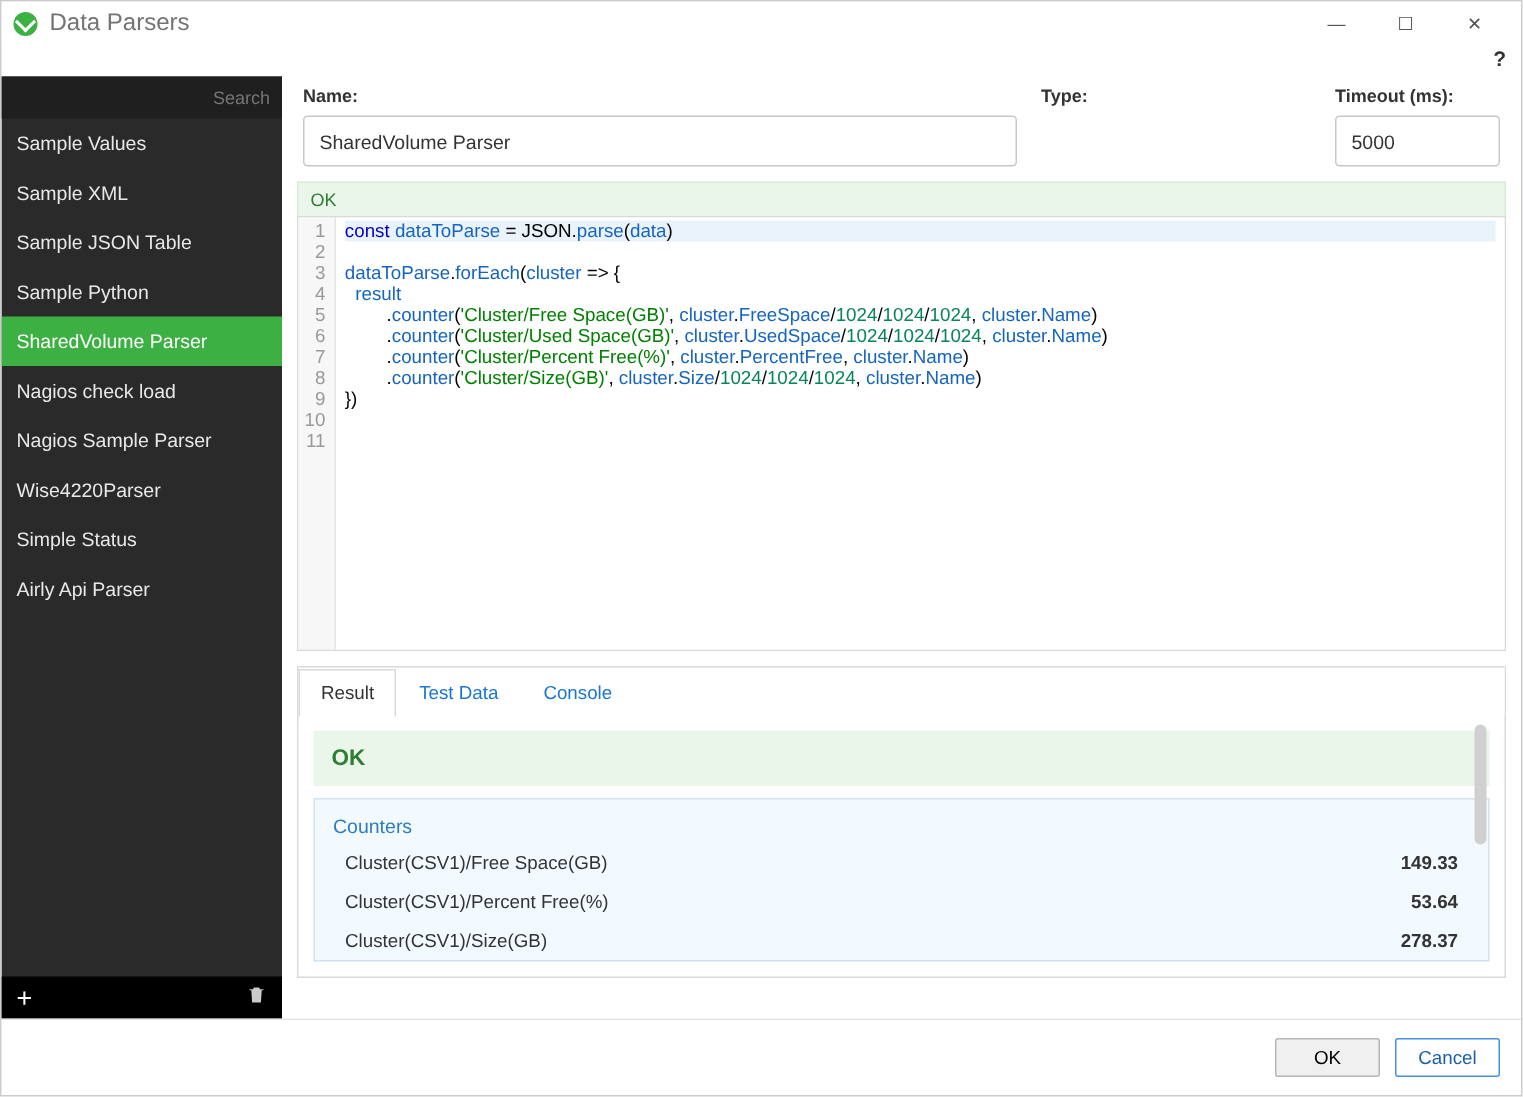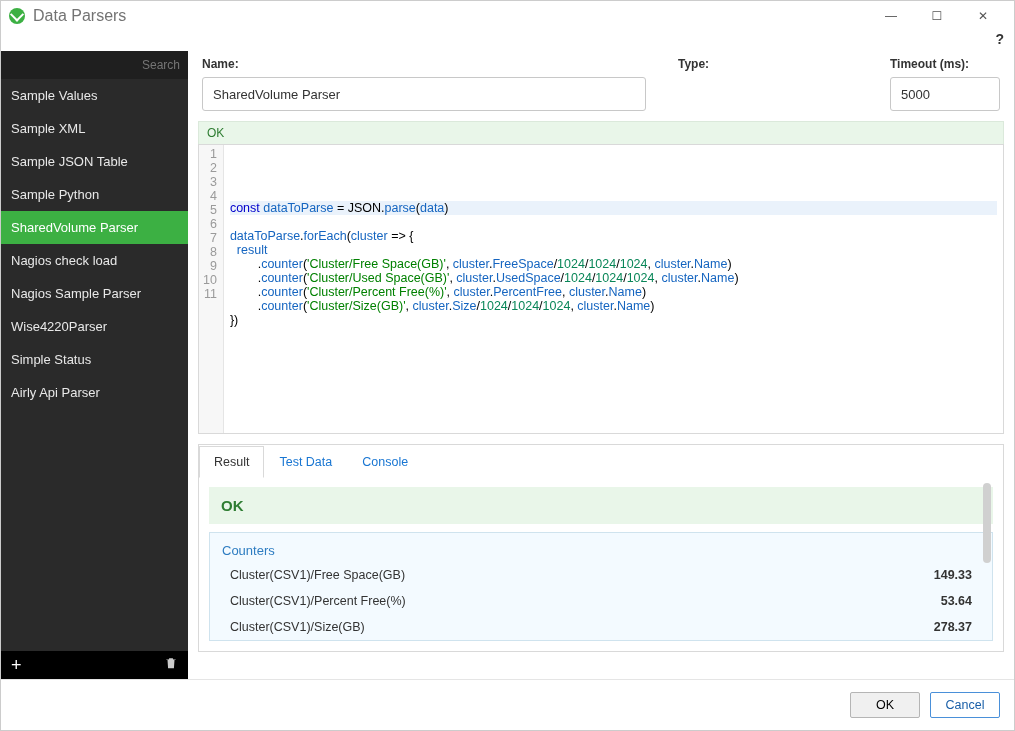--- a/index.html
+++ b/index.html
@@ -21,36 +21,36 @@
 .sidebar .search input { width:100%; height:100%; background:#1f1f1f; border:none; color:#aaa; padding:0 8px; font-size:12px; outline:none;text-align:right; }
 .sidebar .items { flex:1; overflow:auto; }
 .sidebar-item { padding:9px 10px; font-size:13px; color:#e8e8e8; cursor:pointer; }
 .sidebar-item.selected { background:#3cb043; color:#fff; }
 .sidebar .footer { height:28px; background:#000; display:flex; align-items:center; justify-content:space-between; padding:0 10px; color:#fff; }
 .sidebar .footer .plus { font-size:18px; line-height:1; }
 .sidebar .footer .trash svg { width:14px; height:14px; fill:#ccc; }
 
 .main { flex:1; display:flex; flex-direction:column; padding:0 10px 0 10px; min-width:0; }
 
-.form-row { display:flex; gap:32px; padding:6px 4px 10px 4px; }
+.form-row { display:flex; gap:16px; padding:6px 4px 10px 4px; }
 .field { display:flex; flex-direction:column; gap:6px; }
 .field label { font-size:12px; font-weight:600; color:#333; }
 .field input, .field .select { height:34px; border:1px solid #c8c8c8; border-radius:3px; padding:0 10px; font-size:13px; color:#333; background:#fff; }
 .field .select { display:flex; align-items:center; justify-content:space-between; }
 .field .select .caret { font-size:10px; color:#333; }
 .f-name { flex:1; }
 .f-type { width:180px; }
 .f-timeout { width:110px; }
 
 .status-ok-bar { background:#e9f6e9; color:#2e7d32; font-size:12px; padding:4px 8px; border:1px solid #dbe9db; border-bottom:none; }
 
 .editor { border:1px solid #d9d9d9; height:290px; display:flex; font-family: Consolas, "Courier New", monospace; font-size:12.5px; }
 .gutter { background:#f7f7f7; color:#9a9a9a; text-align:right; padding:2px 6px 2px 4px; user-select:none; border-right:1px solid #e5e5e5; }
 .gutter div { height:14px; line-height:14px; }
-.code { flex:1; padding:20px 6px; white-space:pre; overflow:auto; background:#fff;margin-top:36px; }
+.code { flex:1; padding:2px 6px; white-space:pre; overflow:auto; background:#fff; }
 .code .line { height:14px; line-height:14px; }
 .code .line.hl { background:#eaf2fb; }
 .kw { color:#0000cc; }
 .prop { color:#1565c0; }
 .str { color:#008000; }
 .num { color:#098658; }
 .plain { color:#000; }
 
 .tabs-area { margin-top:10px; border:1px solid #d9d9d9; border-top:none; }
 .tab-strip { display:flex; align-items:flex-end; border-top:1px solid #d9d9d9; background:#fff; }

